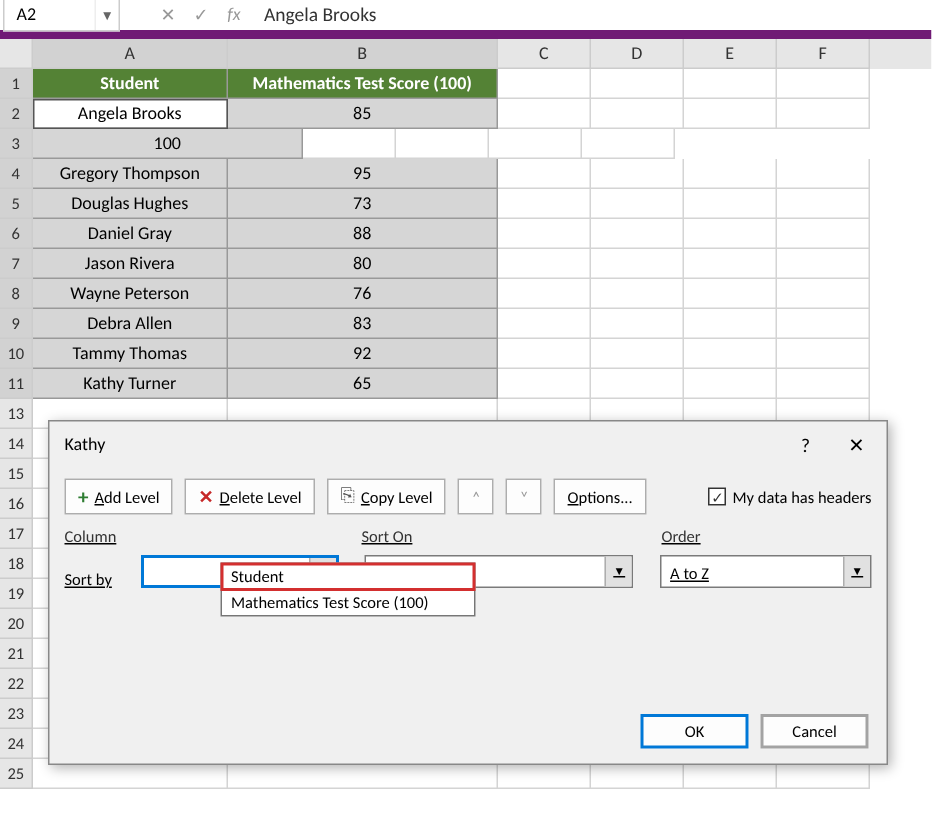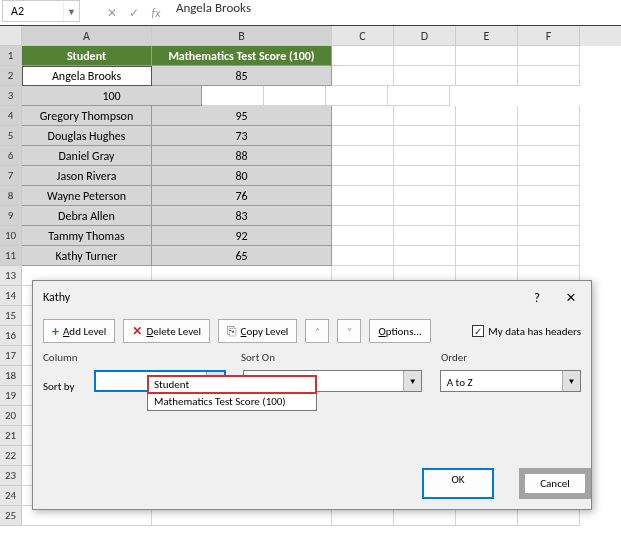--- a/index.html
+++ b/index.html
@@ -1,19 +1,19 @@
 <!DOCTYPE html>
 <html><head>
 <meta charset="utf-8">
 <style>
   * { box-sizing: border-box; margin: 0; padding: 0; font-family: Calibri, Arial, sans-serif; }
   body { background: #fff; width: 621px; height: 543px; overflow: hidden; position: relative; }
 
   
-  .formula-bar { display: flex; height: 26px; border-bottom: 1px solid #701a75; background: #fff; }
+  .formula-bar { display: flex; align-items: center; height: 26px; border-bottom: 6px solid #701a75; background: #fff; }
   .name-box { display: flex; align-items: center; border: 1px solid #ccc; height: 22px; margin: 0 2px; background: #fff; }
   .name-box span { padding: 0 8px; font-size: 12px; min-width: 60px; }
   .name-box .dd { width: 16px; text-align: center; color: #666; font-size: 9px; border-left: 1px solid #eee; height: 100%; display:flex;align-items:center;justify-content:center;}
   .fx-group { display: flex; align-items: center; gap: 2px; margin-left: 20px; }
   .fx-btn { width: 20px; height: 20px; display: flex; align-items: center; justify-content: center; color: #999; font-size: 12px; }
   .fx-val { margin-left: 10px; font-size: 13px; color: #333; }
 
   
   .grid { position: relative; }
   .corner { position: absolute; left: 0; top: 0; width: 22px; height: 20px; background: #e6e6e6; border-right: 1px solid #ccc; border-bottom: 1px solid #ccc; }
@@ -38,37 +38,37 @@
   .dlg-toolbar { display: flex; align-items: center; padding: 6px 10px; gap: 8px; }
   .tbtn { display: flex; align-items: center; gap: 4px; border: 1px solid #adadad; background: #fdfdfd; padding: 3px 8px; font-size: 11px; height: 24px; }
   .tbtn.icon-only { padding: 3px 5px; width: 24px; justify-content: center; color: #999; }
   .tbtn .u { text-decoration: underline; }
   .plus { color: #2e7d32; font-weight: bold; font-size: 14px; }
   .xred { color: #c62828; font-weight: bold; font-size: 12px; }
   .copy-ic { font-size: 12px; color: #555; }
   .chk-wrap { margin-left: auto; display: flex; align-items: center; gap: 4px; font-size: 11px; }
   .chk { width: 12px; height: 12px; border: 1px solid #333; display:flex;align-items:center;justify-content:center;font-size:10px;color:#333;background:#fff;}
   
-  .dlg-grid { padding: 2px 10px; }
+  .dlg-grid { padding: 2px 10px; text-decoration: underline; }
   .dlg-grid-h { display: flex; font-size: 11px; color: #333; margin-bottom: 4px; }
   .dlg-grid-r { display: flex; align-items: center; gap: 4px; }
   .lbl-col { width: 50px; font-size: 11px; margin-top: 12px; }
   .combo { display: flex; border: 1px solid #7a7a7a; background: #fff; height: 22px; }
   .combo.open { border: 2px solid #0078d7; }
   .combo span { flex: 1; padding: 12px 6px; font-size: 11px; display:flex;align-items:center;}
   .combo .dd { width: 18px; background: #e1e1e1; border-left: 1px solid #adadad; display:flex;align-items:center;justify-content:center;font-size:8px;}
   .cw1 { width: 140px; } .cw2 { width: 190px; } .cw3 { width: 150px; }
   .gap { width: 10px; }
 
   .dropdown-list { position: absolute; left: 114px; top: 94px; width: 170px; background: #fff; border: 1px solid #767676; font-size: 11px; }
   .dropdown-list .item { padding: 2px 6px; }
   .dropdown-list .item.hl { outline: 2px solid #d32f2f; outline-offset: -1px; }
 
-  .dlg-footer { position: absolute; bottom: 10px; right: 0; display: flex; gap: 25px; }
-  .btn { border: 6px solid #a3a3a3; background: #fdfdfd; padding: 3px 0; width: 72px; font-size: 11px; text-align: center; }
+  .dlg-footer { position: absolute; bottom: 10px; right: 12px; display: flex; gap: 8px; }
+  .btn { border: 2px solid #a3a3a3; background: #fdfdfd; padding: 3px 0; width: 72px; font-size: 11px; text-align: center; }
   .btn.primary { border: 2px solid #0078d7; }
 </style>
 </head>
 <body>
 
 <div class="formula-bar">
   <div class="name-box">
     <span>A2</span>
     <div class="dd">▼</div>
   </div>

